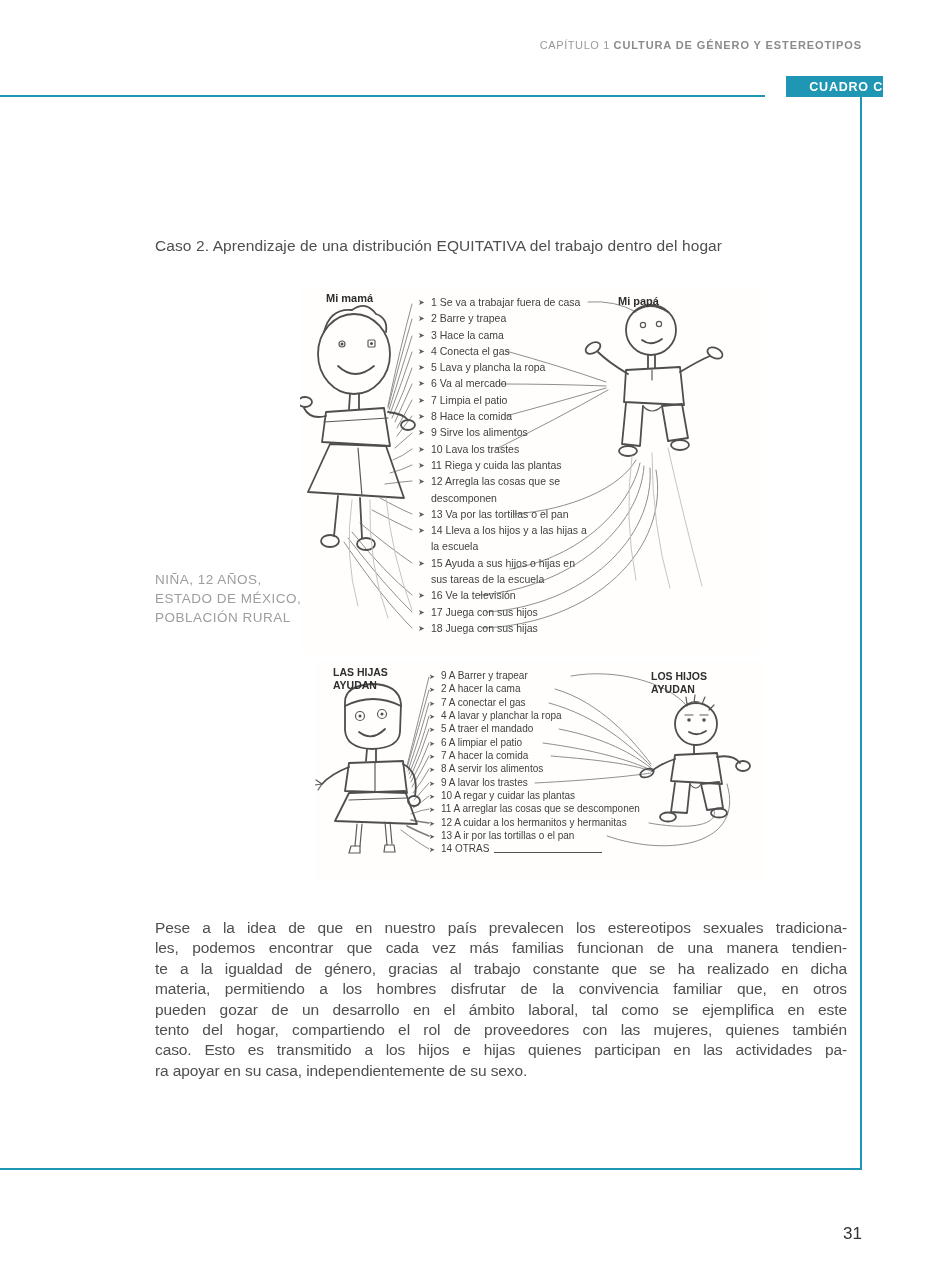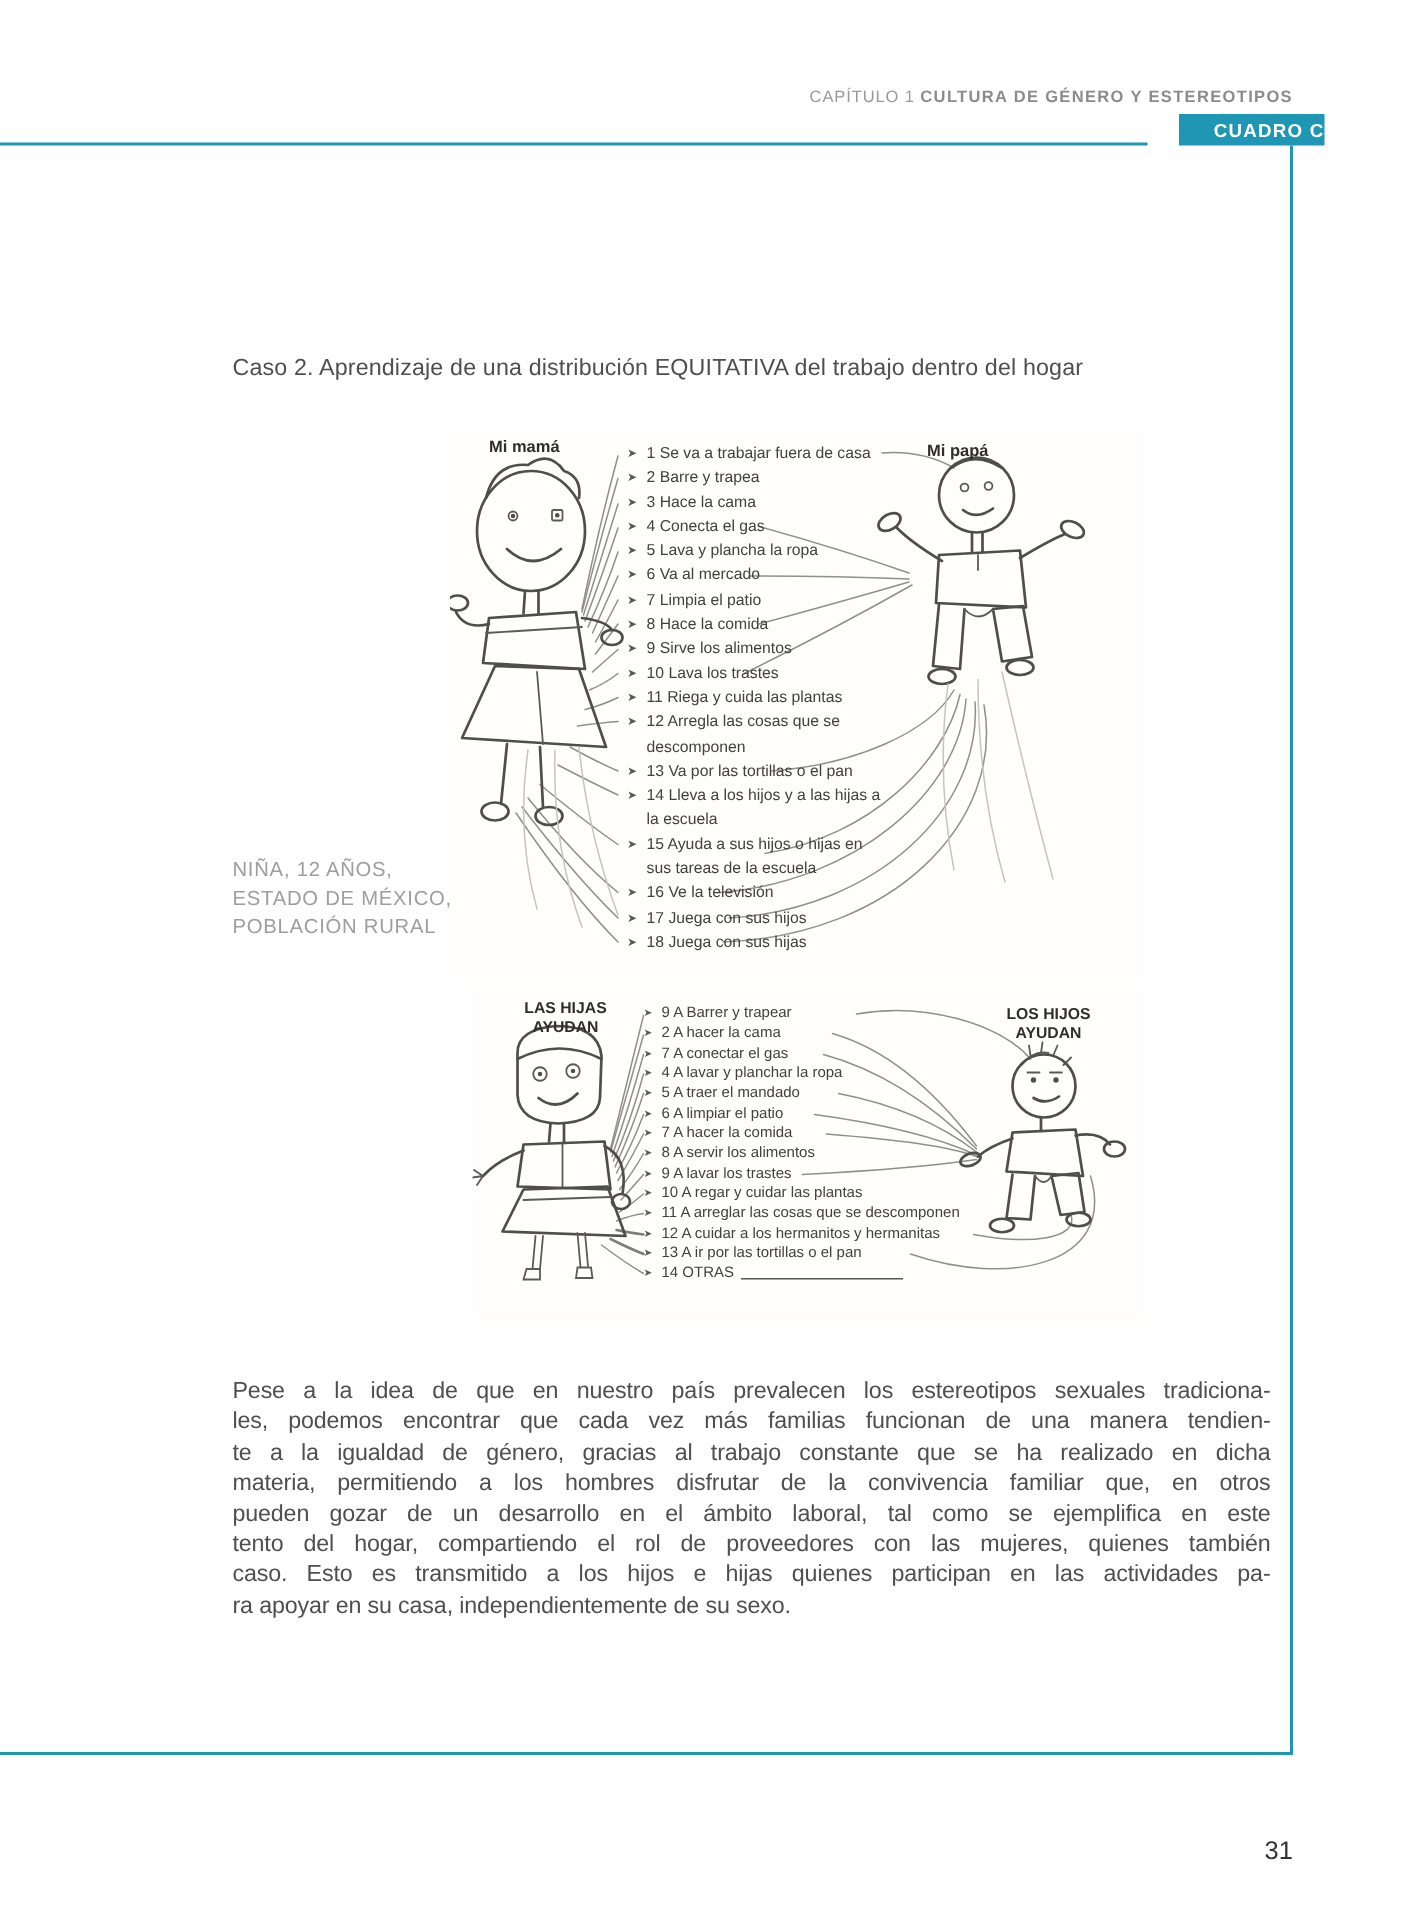--- a/index.html
+++ b/index.html
@@ -10,21 +10,20 @@
     width: 949px; height: 1280px;
     background: #ffffff;
     overflow: hidden;
   }
 
   
   .chapter-header {
     position: absolute; top: 39px; right: 87px;
     font-size: 11px; letter-spacing: 0.6px; color: #9a9a9a;
     white-space: nowrap;
-    margin-top: 20px;
   }
   .chapter-header .chapter-bold { font-weight: 700; color: #8b8b8b; letter-spacing: 0.9px; }
   .rule-top {
     position: absolute; left: 0; top: 95px; width: 765px; height: 2px;
     background: var(--accent, #1e96b4);
   }
   .tab-cuadro {
     position: absolute; left: 765px; top: 76px; width: 97px; height: 21px;
     background: var(--accent, #1e96b4);
     color: #ffffff; font-weight: 700; font-size: 12.5px; letter-spacing: 0.8px;
@@ -50,21 +49,21 @@
   .drawing {
     position: absolute;
     filter: blur(0.25px);
     background: #fffefd;
   }
   .drawing-1 { left: 300px; top: 288px; width: 462px; height: 366px; }
   .drawing-2 { left: 315px; top: 660px; width: 448px; height: 222px; }
   .drawing svg { position: absolute; left: 0; top: 0; }
   .fig-label {
     position: absolute; font-weight: 700; color: #2e2e2e;
-    white-space: pre-line; text-align: center;
+    white-space: pre-line; 
   }
   .drawing-1 .fig-label { font-size: 11px; }
   .drawing-2 .fig-label { font-size: 10.5px; line-height: 13px; }
   .label-mama { left: 26px; top: 4px; }
   .label-papa { left: 318px; top: 7px; }
   .label-hijas { left: 18px; top: 6px; width: 88px; }
   .label-hijos { left: 336px; top: 10px; width: 96px; }
 
   .task-list { position: absolute; color: #414141; }
   .drawing-1 .task-list { left: 118px; top: 6px; font-size: 10.5px; line-height: 16.3px; }

